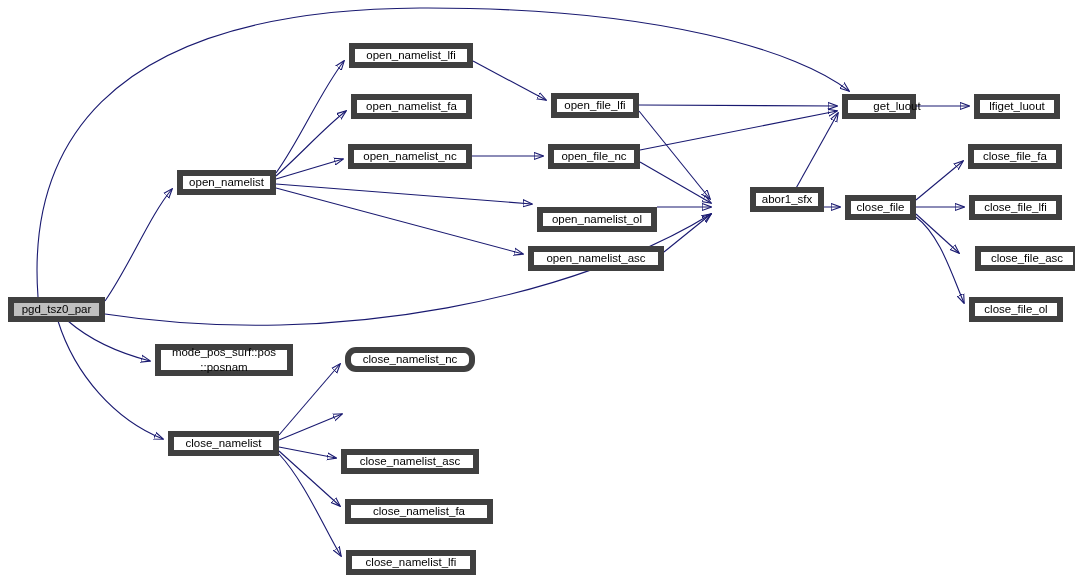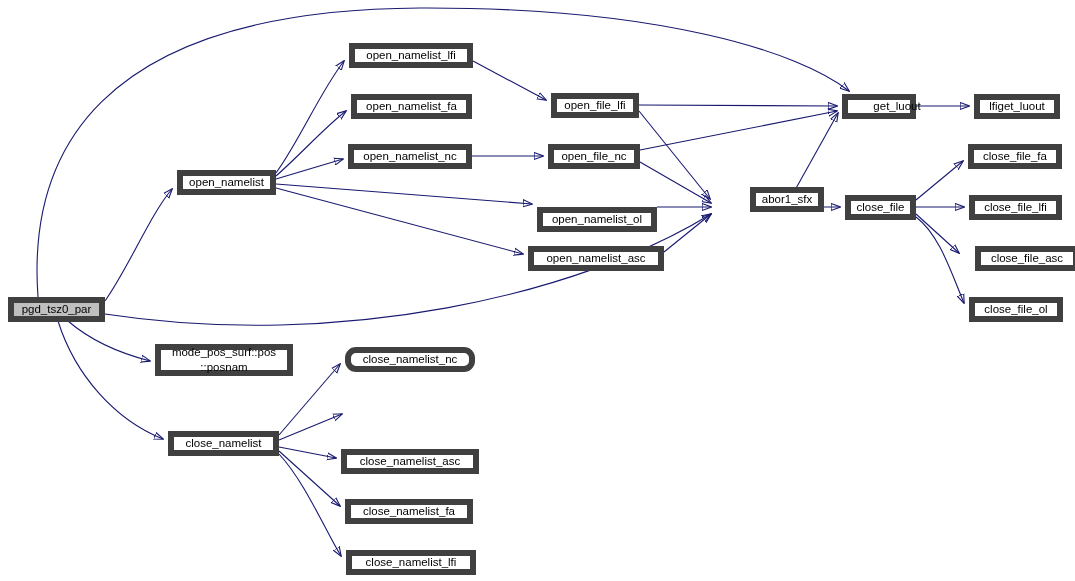--- a/index.html
+++ b/index.html
@@ -94,16 +94,16 @@
   <div class="node" style="left:969px;top:195px;width:93px;">close_file_lfi</div>
   <div class="node" style="left:964px;top:246px;width:104px;margin-left:11px;">close_file_asc</div>
   <div class="node" style="left:969px;top:297px;width:94px;">close_file_ol</div>
 
   <div class="node tall" style="left:155px;top:344px;width:138px;">mode_pos_surf::pos
 ::posnam</div>
 
   <div class="node" style="left:168px;top:431px;width:111px;">close_namelist</div>
   <div class="node" style="left:345px;top:347px;width:130px;border-radius:11px;">close_namelist_nc</div>
   <div class="node" style="left:341px;top:449px;width:138px;">close_namelist_asc</div>
-  <div class="node" style="left:345px;top:499px;width:128px;">close_namelist_fa</div>
+  <div class="node" style="left:345px;top:499px;width:148px;">close_namelist_fa</div>
   <div class="node" style="left:346px;top:550px;width:130px;">close_namelist_lfi</div>
 
 </div>
 
 </body></html>

